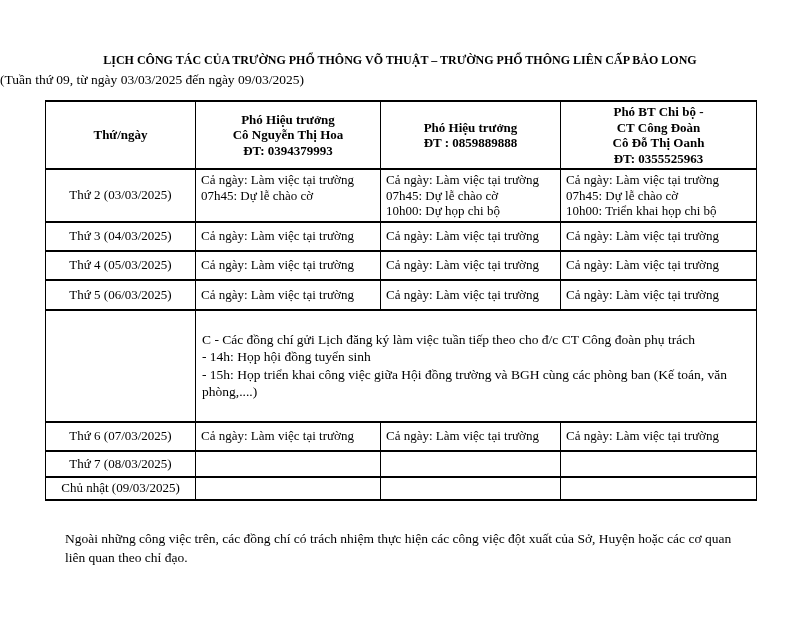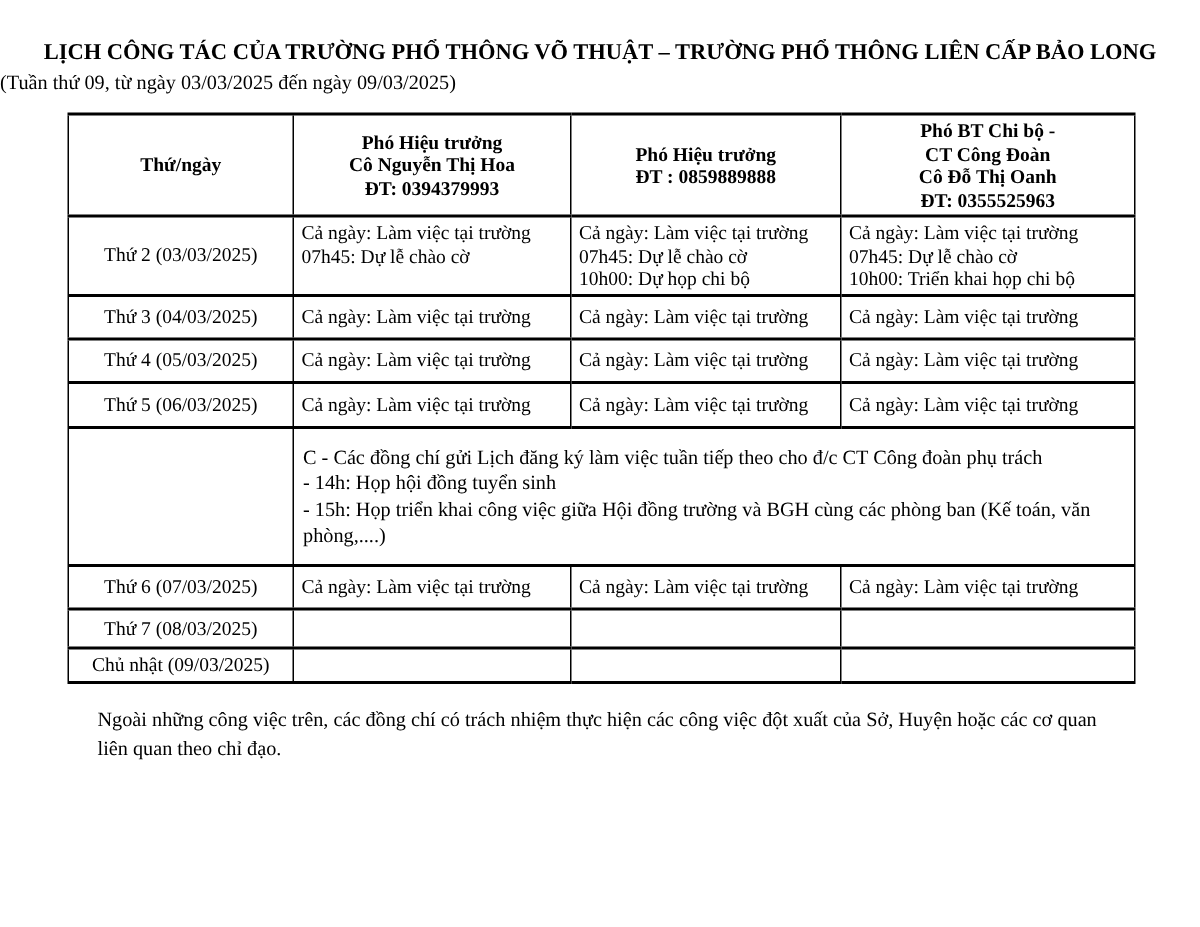--- a/index.html
+++ b/index.html
@@ -5,24 +5,24 @@
   * { margin: 0; padding: 0; box-sizing: border-box; }
   html, body {
     width: 800px; height: 618px;
     background: #ffffff;
     font-family: "Liberation Serif", serif;
     color: #000000;
   }
   .page { position: relative; width: 800px; height: 618px; overflow: hidden; }
 
   .title {
-    padding-top: 27px;
+    padding-top: 52px;
     text-align: center;
     font-weight: 700;
-    font-size: 15px;
+    font-size: 12px;
     line-height: 17px;
   }
   .subtitle {
     text-align: left;
     font-size: 13.5px;
     line-height: 15px;
     margin-top: 3px;
   }
 
   table.schedule {
@@ -59,24 +59,24 @@
     text-align: left;
     vertical-align: middle;
     padding: 2px 5px;
   }
   tr.row-multi td.sched { vertical-align: top; padding-top: 2px; }
   td.notes-cell {
     font-size: 13.5px;
     line-height: 17.5px;
     text-align: left;
     vertical-align: top;
-    padding: 10px 6px;
+    padding: 20px 6px;
   }
   .footer {
-    margin: 14px 0 0 65px;
+    margin: 28px 0 0 65px;
     width: 676px;
     font-size: 13.5px;
     line-height: 19.5px;
     text-align: left;
   }
 </style>
 </head>
 <body>
 
 <div class="page">

